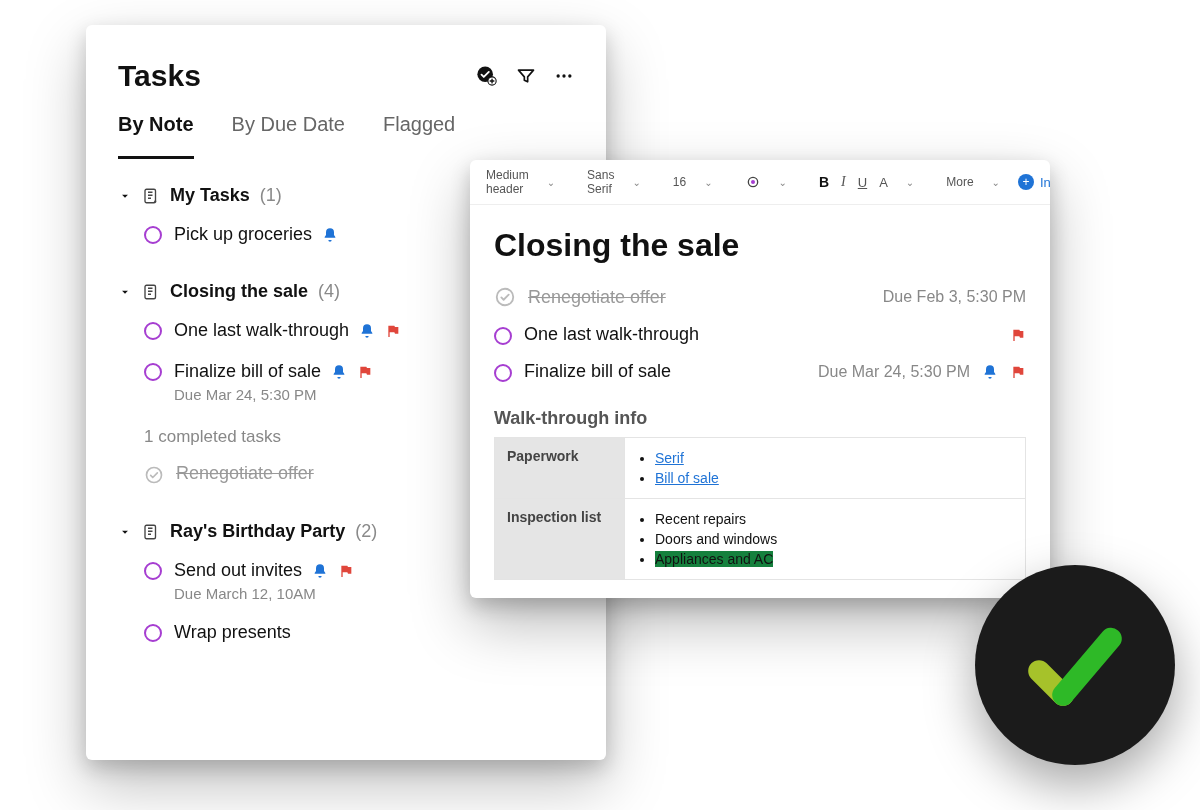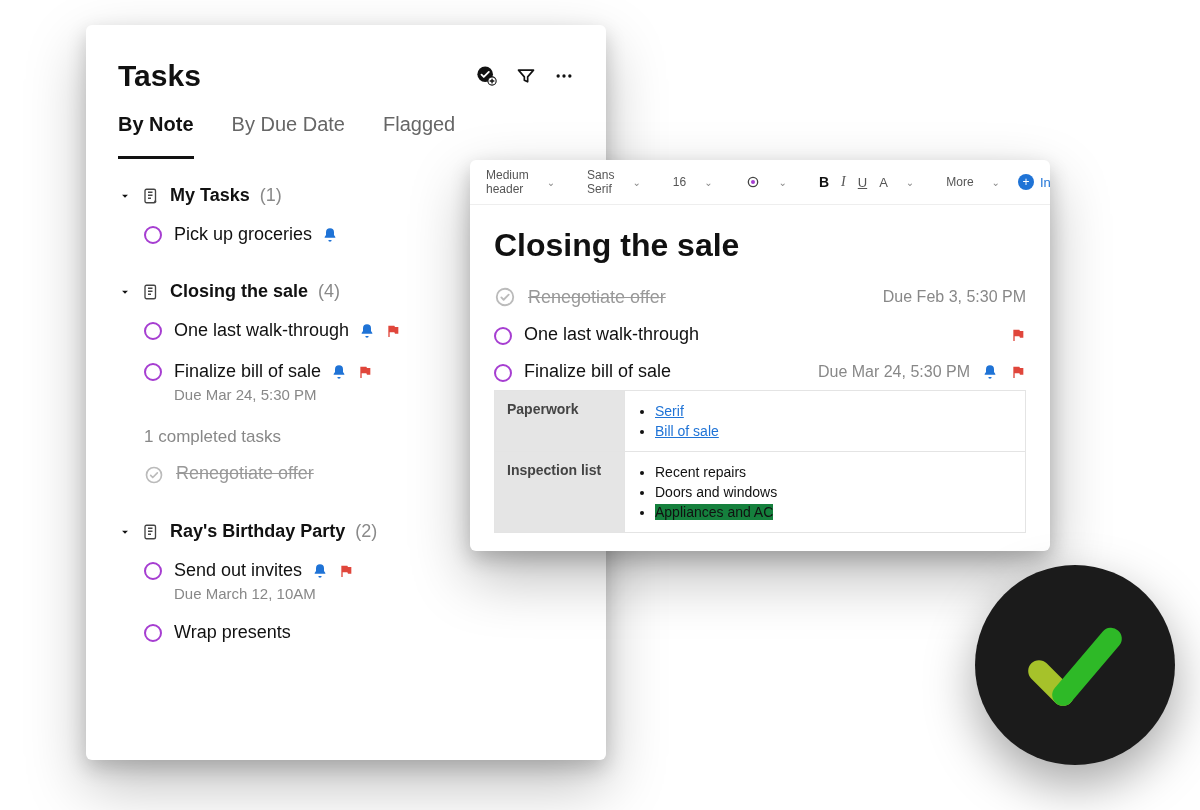--- a/index.html
+++ b/index.html
@@ -369,20 +369,21 @@
               </svg>
             </span>
           <span class="ic flag">
               <svg width="16" height="16" viewBox="0 0 24 24" fill="currentColor">
                 <path d="M5 3v18h2v-7h7l1 2h5V6h-5l-1-2H5z"></path>
               </svg>
             </span>
         </span>
       </div>
 
+      <div class="note-subhead">Walk-through info</div>
 
       <table class="info">
         <tbody>
             <tr>
           <th>Paperwork</th>
           <td>
             <ul>
               <li><a href="#">Serif</a></li>
               <li><a href="#">Bill of sale</a></li>
             </ul>

